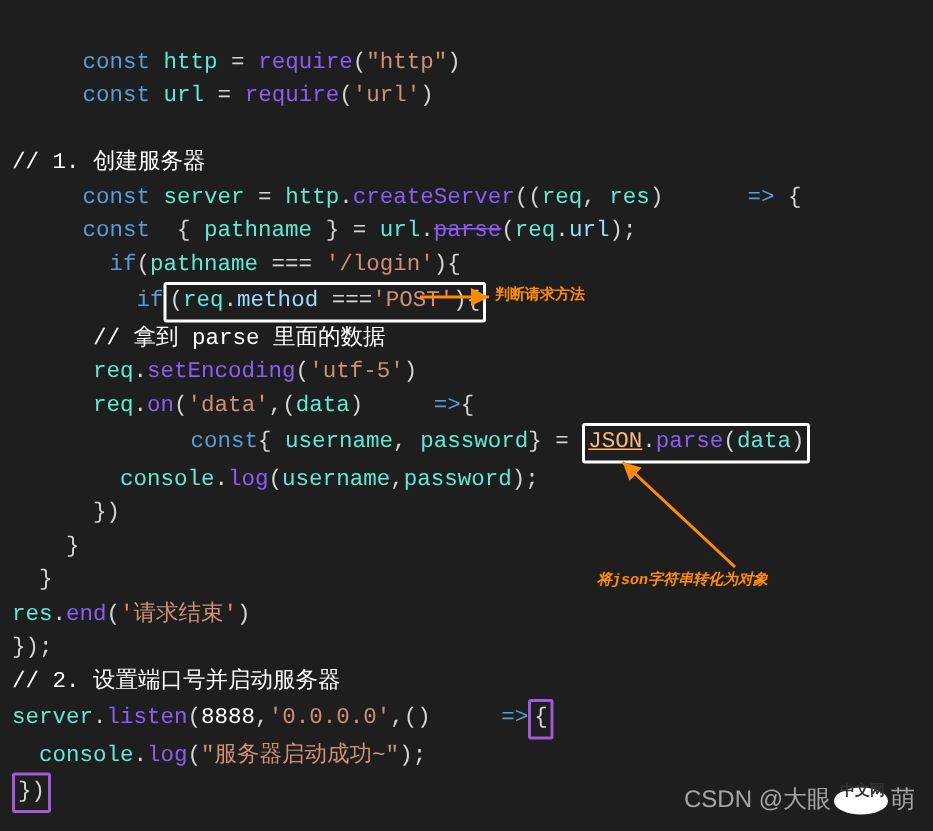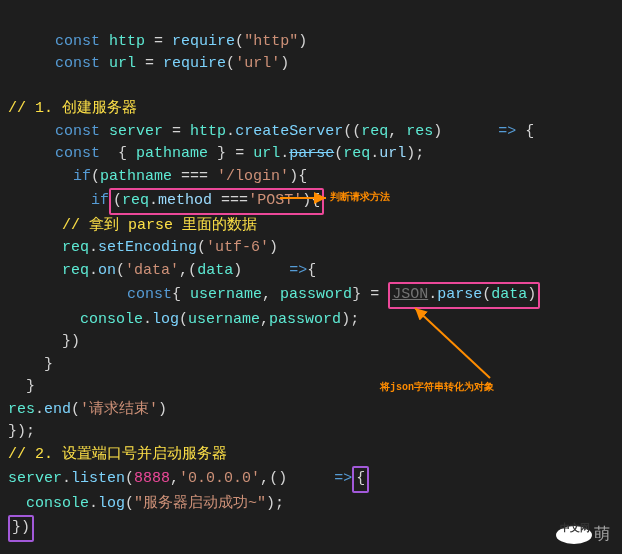--- a/index.html
+++ b/index.html
@@ -11,31 +11,31 @@
     line-height: 1.5;
     color: #d4d4d4;
     width: 622px;
     height: 554px;
     box-sizing: border-box;
     position: relative;
     overflow: hidden;
   }
   .code { white-space: pre; position: relative; }
   .kw { color: #569cd6; margin-left: 47px; }       
-  .fn { color: #7dd3fc; }       
+  .fn { color: #8b5cf6; }       
   .var { color: #5eead4; }      
   .str { color: #ce9178; }      
-  .num { color: #ec4899; }      
+  .num { color: #ffffff; }      
   .op { color: #d4d4d4; }       
-  .cmt { color: #fde047; }      
-  .obj { color: #737373; text-decoration: underline; }      
+  .cmt { color: #ffffff; }      
+  .obj { color: #fdba74; text-decoration: underline; }      
   .prop { color: #9cdcfe; }
 
   .box-orange {
-    border: 2px solid #ec4899;
+    border: 2px solid #ffffff;
     border-radius: 2px;
     padding: 0 2px;
     display: inline-block;
   }
   .box-purple {
     border: 2px solid #a259d9;
     border-radius: 2px;
     padding: 0 2px;
     display: inline-block;
   }
@@ -74,51 +74,51 @@
 <div class="code">
 <span class="kw">const</span> <span class="var">http</span> <span class="op">=</span> <span class="fn">require</span><span class="op">(</span><span class="str">"http"</span><span class="op">)</span>
 <span class="kw">const</span> <span class="var">url</span> <span class="op">=</span> <span class="fn">require</span><span class="op">(</span><span class="str">'url'</span><span class="op">)</span>
 
 <span class="cmt">// 1. 创建服务器</span>
 <span class="kw">const</span> <span class="var">server</span> <span class="op">=</span> <span class="var">http</span><span class="op">.</span><span class="fn">createServer</span><span class="op">(</span><span class="op">(</span><span class="var">req</span><span class="op">,</span> <span class="var">res</span><span class="op">)</span> <span class="kw">=&gt;</span> <span class="op">{</span>
 <span class="kw">const</span>  <span class="op">{</span> <span class="var">pathname</span> <span class="op">}</span> <span class="op">=</span> <span class="var">url</span><span class="op">.</span><span class="fn" style="text-decoration:line-through">parse</span><span class="op">(</span><span class="var">req</span><span class="op">.</span><span class="prop">url</span><span class="op">)</span><span class="op">;</span>
   <span class="kw">if</span><span class="op">(</span><span class="var">pathname</span> <span class="op">===</span> <span class="str">'/login'</span><span class="op">)</span><span class="op">{</span>
     <span class="kw">if</span><span class="box-orange"><span class="op">(</span><span class="var">req</span><span class="op">.</span><span class="prop">method</span> <span class="op">===</span><span class="str">'POST'</span><span class="op">)</span><span class="op">{</span></span>
       <span class="cmt">// 拿到 parse 里面的数据</span>
-      <span class="var">req</span><span class="op">.</span><span class="fn">setEncoding</span><span class="op">(</span><span class="str">'utf-6'</span><span class="op">)</span>
+      <span class="var">req</span><span class="op">.</span><span class="fn">setEncoding</span><span class="op">(</span><span class="str">'utf-5'</span><span class="op">)</span>
       <span class="var">req</span><span class="op">.</span><span class="fn">on</span><span class="op">(</span><span class="str">'data'</span><span class="op">,</span><span class="op">(</span><span class="var">data</span><span class="op">)</span><span class="kw">=&gt;</span><span class="op">{</span>
         <span class="kw">const</span><span class="op">{</span> <span class="var">username</span><span class="op">,</span> <span class="var">password</span><span class="op">}</span> <span class="op">=</span> <span class="box-orange"><span class="obj">JSON</span><span class="op">.</span><span class="fn">parse</span><span class="op">(</span><span class="var">data</span><span class="op">)</span></span>
         <span class="var">console</span><span class="op">.</span><span class="fn">log</span><span class="op">(</span><span class="var">username</span><span class="op">,</span><span class="var">password</span><span class="op">)</span><span class="op">;</span>
       <span class="op">})</span>
     <span class="op">}</span>
   <span class="op">}</span>
 <span class="var">res</span><span class="op">.</span><span class="fn">end</span><span class="op">(</span><span class="str">'请求结束'</span><span class="op">)</span>
 <span class="op">});</span>
 <span class="cmt">// 2. 设置端口号并启动服务器</span>
 <span class="var">server</span><span class="op">.</span><span class="fn">listen</span><span class="op">(</span><span class="num">8888</span><span class="op">,</span><span class="str">'0.0.0.0'</span><span class="op">,</span><span class="op">()</span><span class="kw">=&gt;</span><span class="box-purple"><span class="op">{</span></span>
   <span class="var">console</span><span class="op">.</span><span class="fn">log</span><span class="op">(</span><span class="str">"服务器启动成功~"</span><span class="op">)</span><span class="op">;</span>
 <span class="box-purple"><span class="op">})</span></span>
 </div>
 
 <div class="annotation" style="top:190px; left:330px;">判断请求方法</div>
-<div class="annotation" style="top:380px; left:380px;">将json字符串转化为对象</div>
+<div class="annotation" style="top:380px; left:398px;font-style:italic;">将json字符串转化为对象</div>
 
 <svg class="arrow" style="top:188px; left:278px; width:60px; height:20px;">
   <defs>
       <marker id="ah1" markerWidth="8" markerHeight="8" refX="6" refY="3" orient="auto">
         <path d="M0,0 L6,3 L0,6 Z" fill="#ff8c00"></path>
       </marker>
     </defs>
   <line x1="2" y1="10" x2="48" y2="10" stroke="#ff8c00" stroke-width="2" marker-end="url(#ah1)"></line>
 </svg>
 
 <svg class="arrow" style="top:300px; left:400px; width:120px; height:90px;">
   <defs>
       <marker id="ah2" markerWidth="8" markerHeight="8" refX="6" refY="3" orient="auto">
         <path d="M0,0 L6,3 L0,6 Z" fill="#ff8c00"></path>
       </marker>
     </defs>
   <line x1="90" y1="78" x2="15" y2="8" stroke="#ff8c00" stroke-width="2" marker-end="url(#ah2)"></line>
 </svg>
 
 <div class="watermark">
-  <span style="position:relative; display:inline-block;font-weight:bold;"><span class="blob"></span><span style="position:absolute; left:6px; top:-2px; color:#333; font-size:10px;">中文网</span></span><span>萌</span>
+  <span>CSDN @大眼</span><span style="position:relative; display:inline-block;font-weight:bold;"><span class="blob"></span><span style="position:absolute; left:6px; top:-2px; color:#333; font-size:10px;">中文网</span></span><span>萌</span>
 </div>
 
 </body></html>

